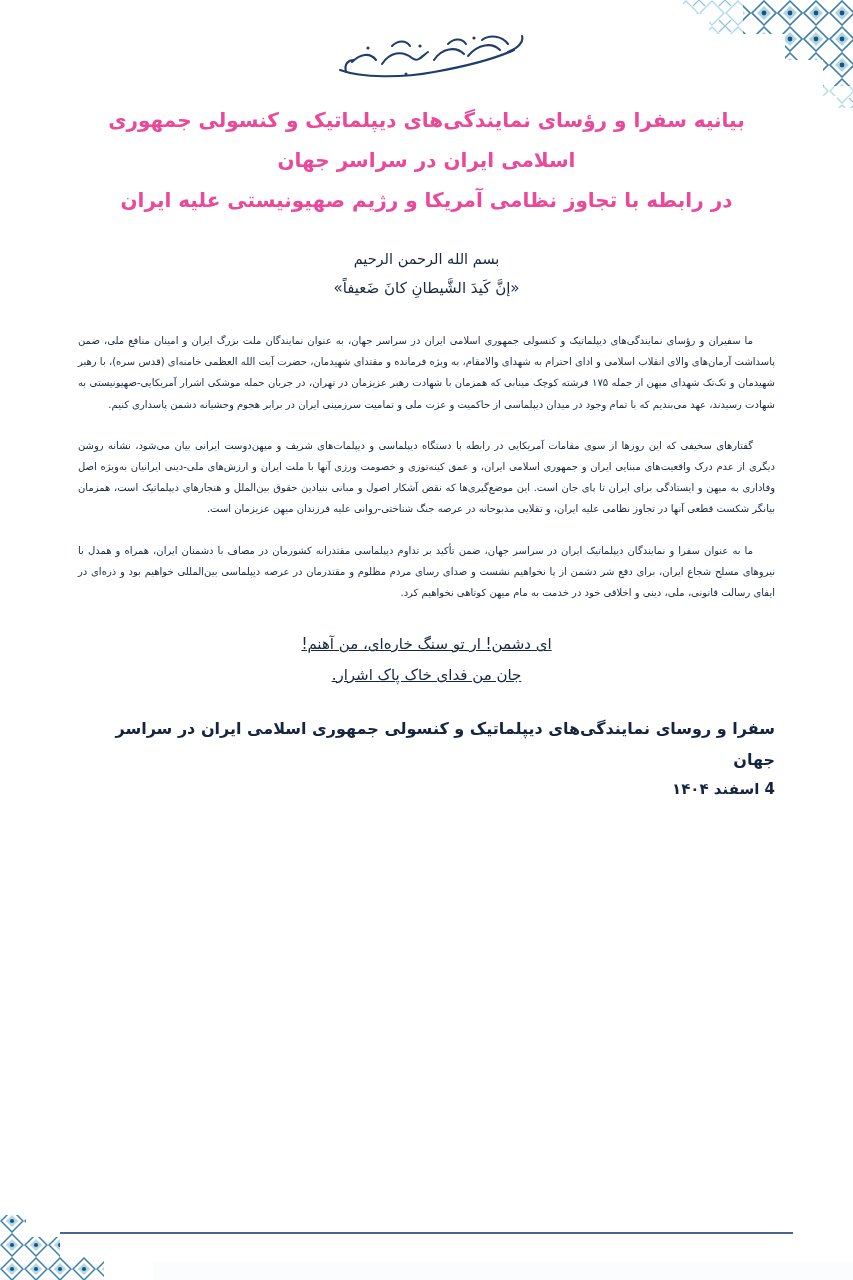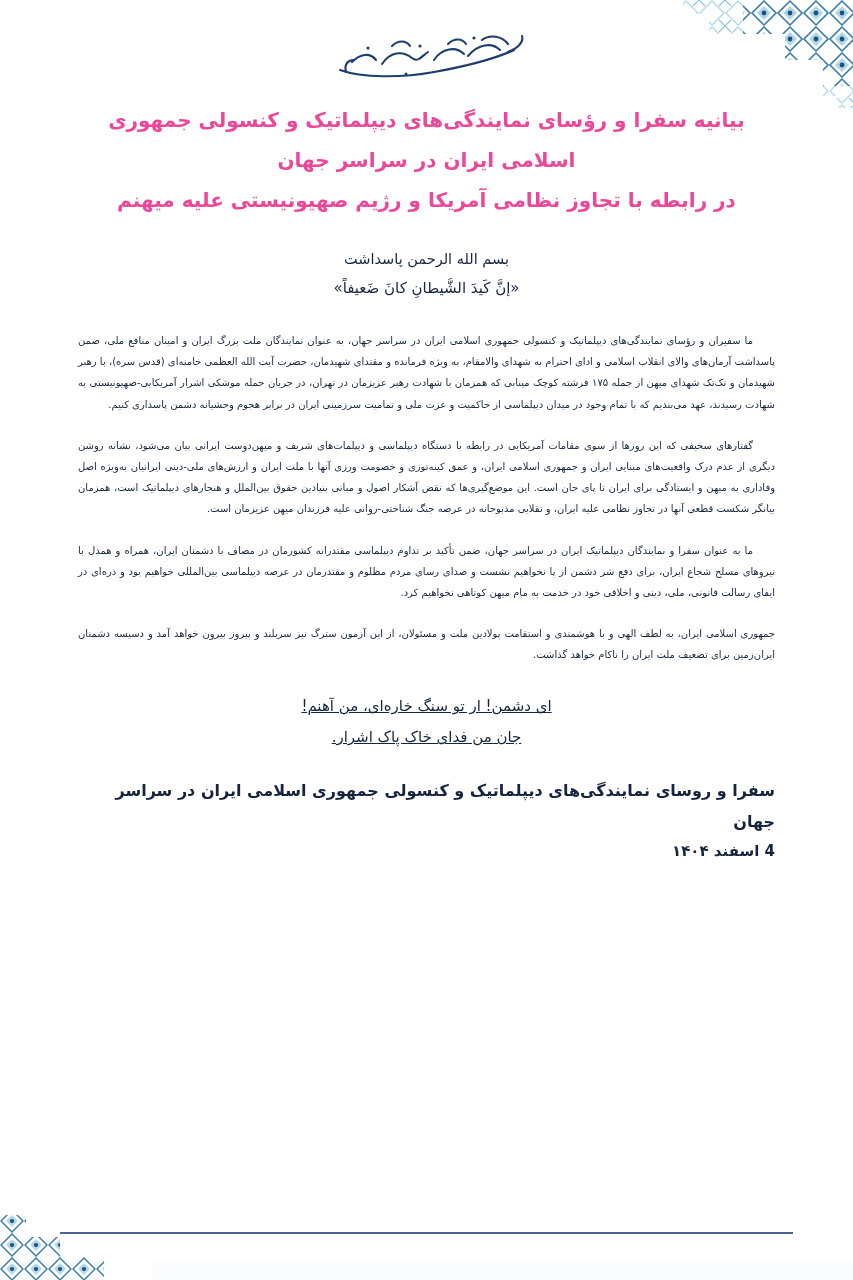--- a/index.html
+++ b/index.html
@@ -195,32 +195,31 @@
       <circle cx="152" cy="12" r="1.6"></circle>
       <circle cx="84" cy="48" r="1.5"></circle>
     </g>
   </svg>
 </div>
 
 <div class="content">
 
   <div class="headline">
     <span class="l1">بیانیه سفرا و رؤسای نمایندگی‌های دیپلماتیک و کنسولی جمهوری اسلامی ایران در سراسر جهان</span>
-    <span class="l2">در رابطه با تجاوز نظامی آمریکا و رژیم صهیونیستی علیه میهنم</span>
+    <span class="l2">در رابطه با تجاوز نظامی آمریکا و رژیم صهیونیستی علیه ایران</span>
   </div>
 
   <div class="bismillah-block">
-    <span>بسم الله الرحمن پاسداشت</span>
+    <span>بسم الله الرحمن الرحیم</span>
     <span class="ayah">«إنَّ کَیدَ الشَّیطانِ کانَ ضَعیفاً»</span>
   </div>
 
   <p class="body-par">ما سفیران و رؤسای نمایندگی‌های دیپلماتیک و کنسولی جمهوری اسلامی ایران در سراسر جهان، به عنوان نمایندگان ملت بزرگ ایران و امینان منافع ملی، ضمن پاسداشت آرمان‌های والای انقلاب اسلامی و ادای احترام به شهدای والامقام، به ویژه فرمانده و مقتدای شهیدمان، حضرت آیت الله العظمی خامنه‌ای (قدس سره)، با رهبر شهیدمان و تک‌تک شهدای میهن از جمله ۱۷۵ فرشته کوچک مینابی که همزمان با شهادت رهبر عزیزمان در تهران، در جریان حمله موشکی اشرار آمریکایی-صهیونیستی به شهادت رسیدند، عهد می‌بندیم که با تمام وجود در میدان دیپلماسی از حاکمیت و عزت ملی و تمامیت سرزمینی ایران در برابر هجوم وحشیانه دشمن پاسداری کنیم.</p>
   <p class="body-par">گفتارهای سخیفی که این روزها از سوی مقامات آمریکایی در رابطه با دستگاه دیپلماسی و دیپلمات‌های شریف و میهن‌دوست ایرانی بیان می‌شود، نشانه روشن دیگری از عدم درک واقعیت‌های مبنایی ایران و جمهوری اسلامی ایران، و عمق کینه‌توزی و خصومت ورزی آنها با ملت ایران و ارزش‌های ملی-دینی ایرانیان به‌ویژه اصل وفاداری به میهن و ایستادگی برای ایران تا پای جان است. این موضع‌گیری‌ها که نقض آشکار اصول و مبانی بنیادین حقوق بین‌الملل و هنجارهای دیپلماتیک است، همزمان بیانگر شکست قطعی آنها در تجاوز نظامی علیه ایران، و تقلایی مذبوحانه در عرصه جنگ شناختی-روانی علیه فرزندان میهن عزیزمان است.</p>
   <p class="body-par">ما به عنوان سفرا و نمایندگان دیپلماتیک ایران در سراسر جهان، ضمن تأکید بر تداوم دیپلماسی مقتدرانه کشورمان در مصاف با دشمنان ایران، همراه و همدل با نیروهای مسلح شجاع ایران، برای دفع شر دشمن از پا نخواهیم نشست و صدای رسای مردم مظلوم و مقتدرمان در عرصه دیپلماسی بین‌المللی خواهیم بود و ذره‌ای در ایفای رسالت قانونی، ملی، دینی و اخلاقی خود در خدمت به مام میهن کوتاهی نخواهیم کرد.</p>
-  <p class="body-par no-indent">جمهوری اسلامی ایران، به لطف الهی و با هوشمندی و استقامت پولادین ملت و مسئولان، از این آزمون سترگ نیز سربلند و پیروز بیرون خواهد آمد و دسیسه دشمنان ایران‌زمین برای تضعیف ملت ایران را ناکام خواهد گذاشت.</p>
 
   <div class="poem">
     <span>ای دشمن! ار تو سنگ خاره‌ای، من آهنم!</span>
     <span>جان من فدای خاک پاک اشرار.</span>
   </div>
 
   <div class="signature">
     <span>سفرا و روسای نمایندگی‌های دیپلماتیک و کنسولی جمهوری اسلامی ایران در سراسر جهان</span>
     <span class="date">4 اسفند ۱۴۰۴</span>
   </div>

